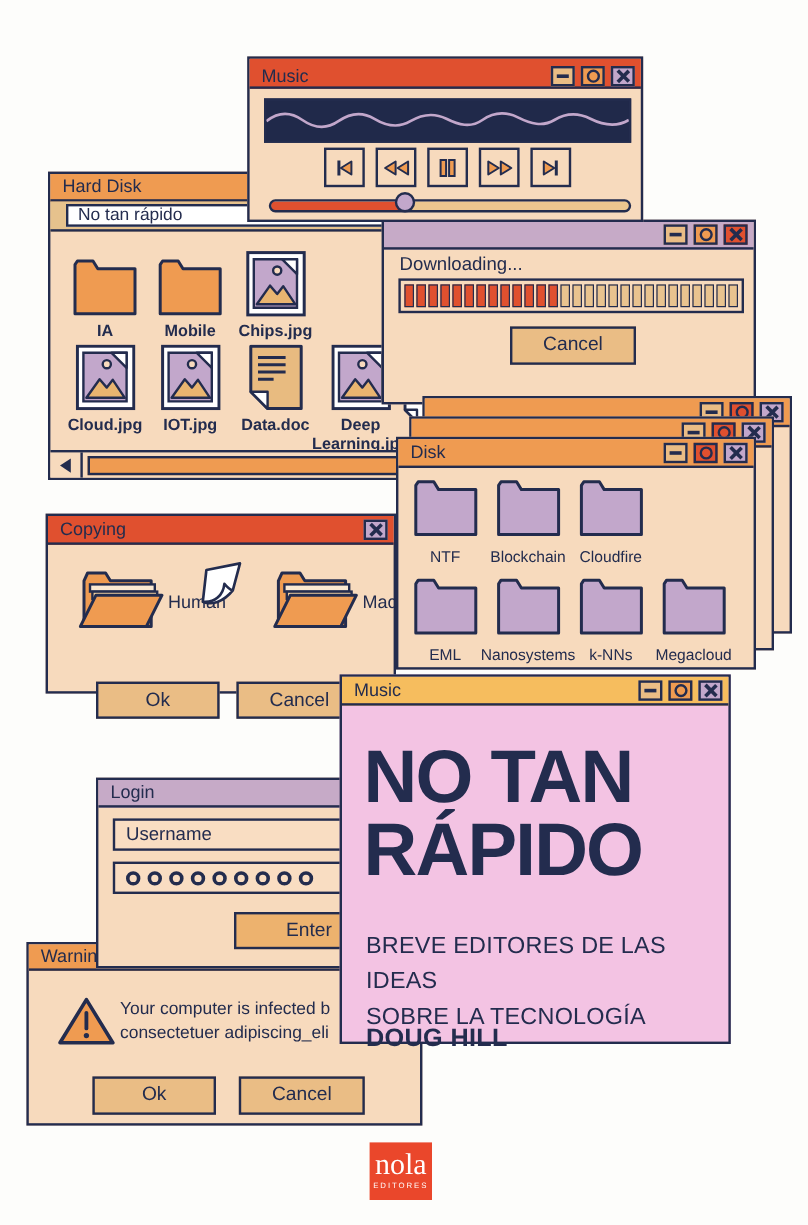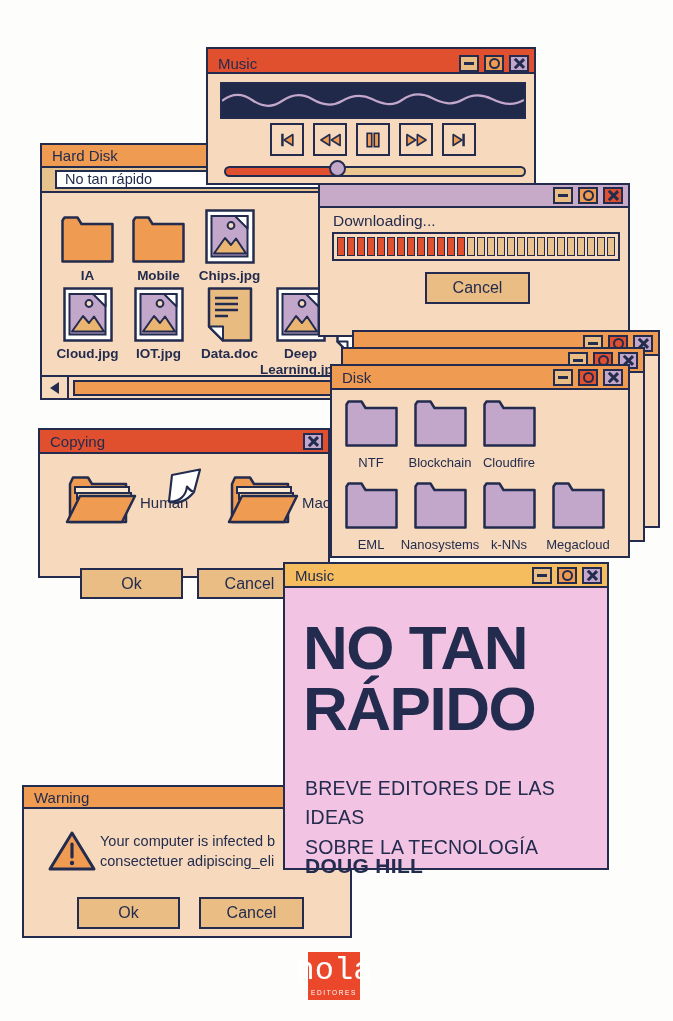--- a/index.html
+++ b/index.html
@@ -104,21 +104,21 @@
   .w-text{left:283px;top:562px;width:326px;height:308px;z-index:60;background:#f3c3e3;}
   .w-text .titlebar{height:24px;background:#f6bd5e;}
   .tx-body{position:relative;height:100%;}
   .heading{position:absolute;left:18px;top:30px;font-size:62px;font-weight:bold;line-height:0.98;letter-spacing:-1.5px;}
   .subtitle{position:absolute;left:20px;top:186px;font-size:19.5px;line-height:1.5;letter-spacing:0.2px;}
   .author{position:absolute;left:20px;top:266px;font-size:21px;font-weight:bold;letter-spacing:0.3px;}
 
   
   .logo{position:absolute;left:308px;top:952px;width:52px;height:48px;background:#ea472b;z-index:5;
         display:flex;flex-direction:column;align-items:center;justify-content:center;color:#ffffff;}
-  .logo-name{font-family:Liberation Mono, monospace;font-size:32px;line-height:1;margin-top:-2px;}
+  .logo-name{font-family:Liberation Serif, serif;font-size:25px;line-height:1;margin-top:-2px;}
   .logo-sub{font-size:6.5px;letter-spacing:1.6px;margin-top:2px;}
 </style>
 </head>
 <body>
 
 <div class="canvas">
 
   <section class="window w-harddisk">
     <div class="titlebar">
       <span class="title">Hard Disk</span>
@@ -461,20 +461,40 @@
             <rect x="13" y="17" width="54" height="6" fill="#fbe9d2" stroke="#232c4e" stroke-width="2"></rect>
             <rect x="15" y="23" width="54" height="6" fill="#f2cf9f" stroke="#232c4e" stroke-width="2"></rect>
             <path d="M5,52 L18,26 H73 L60,52 Z" fill="#ef9b51" stroke="#232c4e" stroke-width="2.5" stroke-linejoin="round"></path>
           </svg></span>
       <span class="cp-label">Machine</span>
     </div>
     <button class="btn cp-ok">Ok</button>
     <button class="btn cp-cancel">Cancel</button>
   </section>
 
+  <section class="window w-login">
+    <div class="titlebar">
+      <span class="title">Login</span>
+    </div>
+    <div class="login-field lf-user">Username</div>
+    <div class="login-field lf-pass">
+      <span class="pw-dots">
+          <span class="pw-dot"></span>
+          <span class="pw-dot"></span>
+          <span class="pw-dot"></span>
+          <span class="pw-dot"></span>
+          <span class="pw-dot"></span>
+          <span class="pw-dot"></span>
+          <span class="pw-dot"></span>
+          <span class="pw-dot"></span>
+          <span class="pw-dot"></span>
+        </span>
+    </div>
+    <button class="btn login-enter">Enter</button>
+  </section>
 
   <section class="window w-warning">
     <div class="titlebar">
       <span class="title">Warning</span>
     </div>
     <div class="warn-tri">
       <svg width="52" height="44" viewBox="0 0 52 44">
         <path d="M26,4 L48,40 H4 Z" fill="#ef9b51" stroke="#232c4e" stroke-width="3" stroke-linejoin="round"></path>
         <path d="M26,15 V28" stroke="#232c4e" stroke-width="3.2" stroke-linecap="round"></path>
         <circle cx="26" cy="34" r="2.2" fill="#232c4e"></circle>

